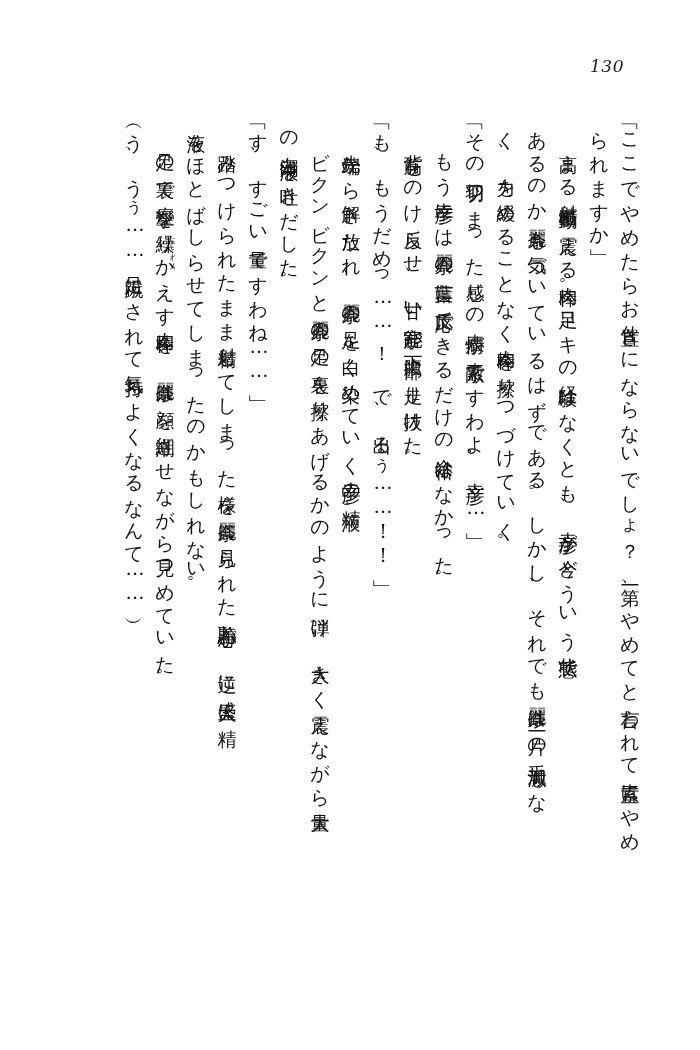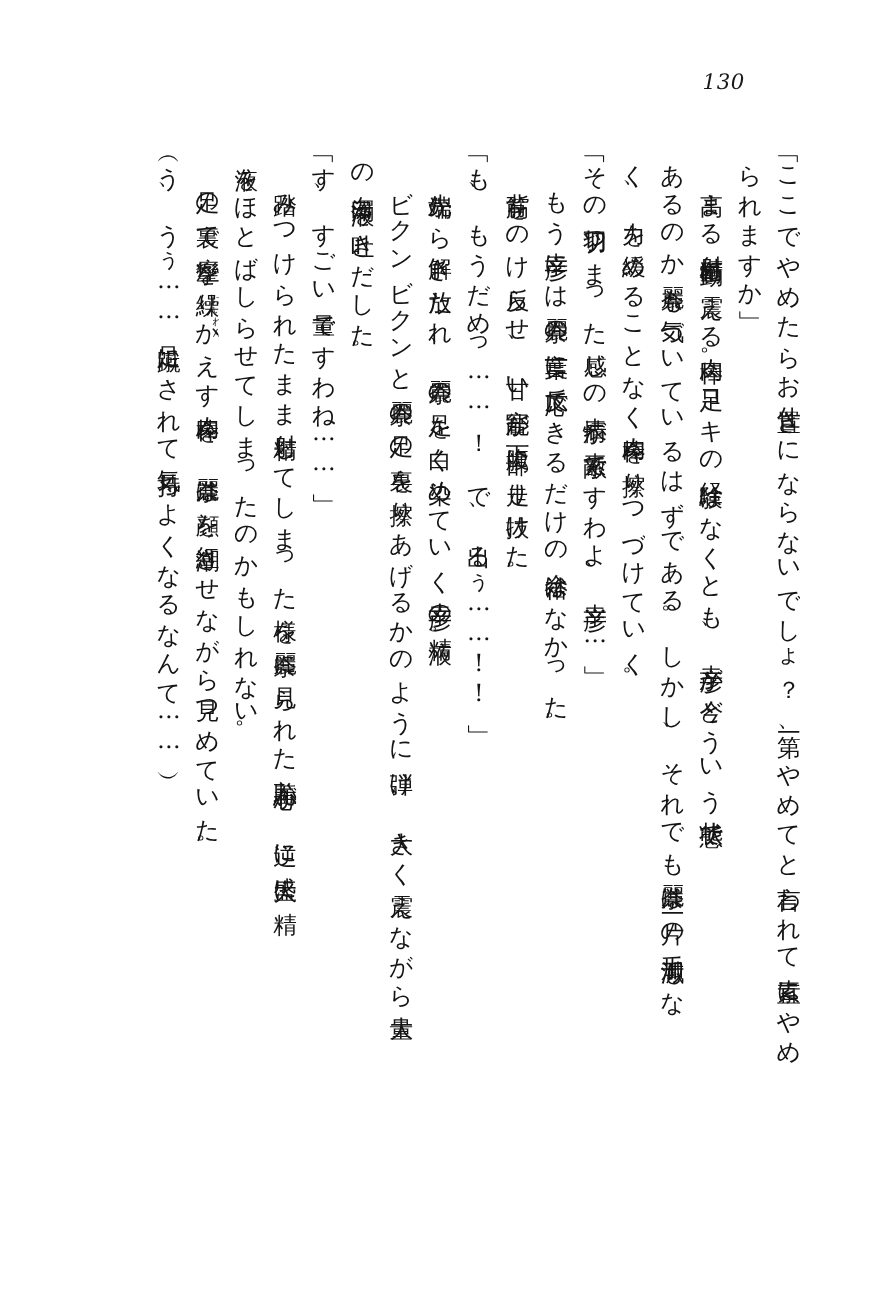--- a/index.html
+++ b/index.html
@@ -17,21 +17,21 @@
   }
   .page {
     position: relative;
     width: 700px;
     height: 1050px;
     box-sizing: border-box;
   }
   .page-number {
     position: absolute;
     top: 56px;
-    right: 104px;
+    right: 76px;
     font-size: 17px;
     font-style: italic;
     font-family: "DejaVu Serif", "Liberation Serif", serif;
     letter-spacing: 0.5px;
     color: #1a1a1a;
   }
   .text-block {
     position: absolute;
     top: 118px;
     right: 60px;

